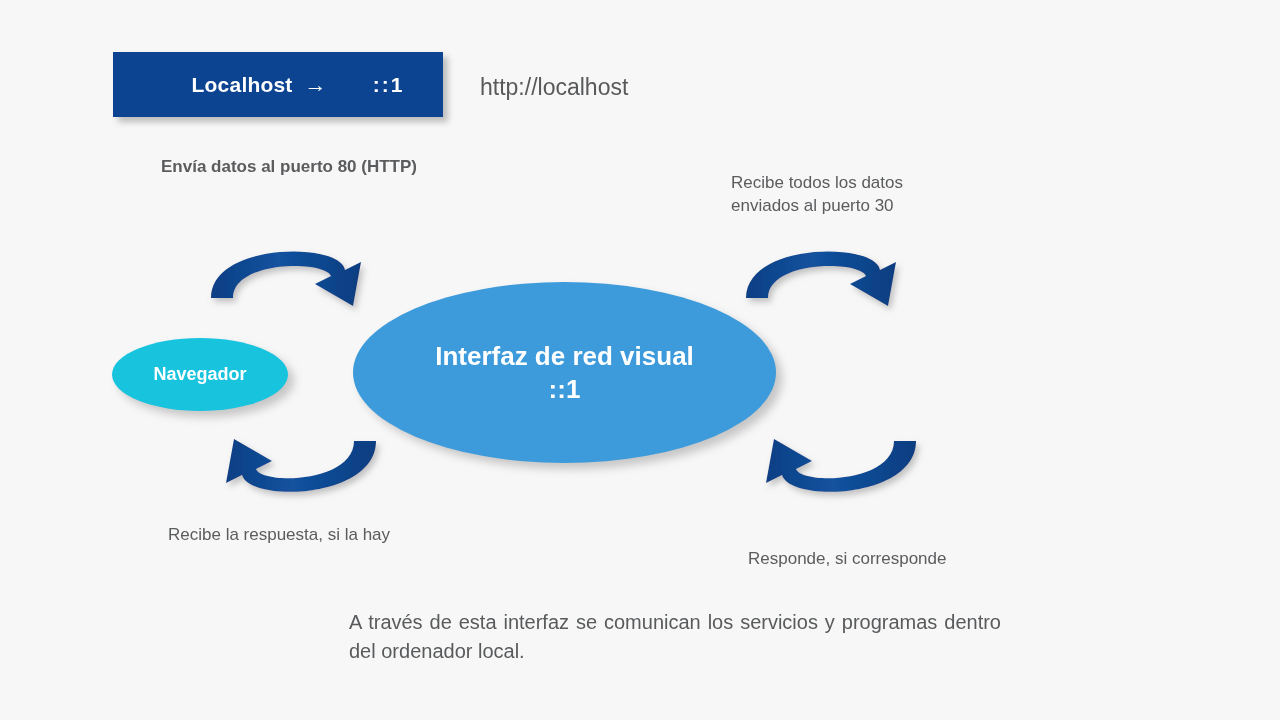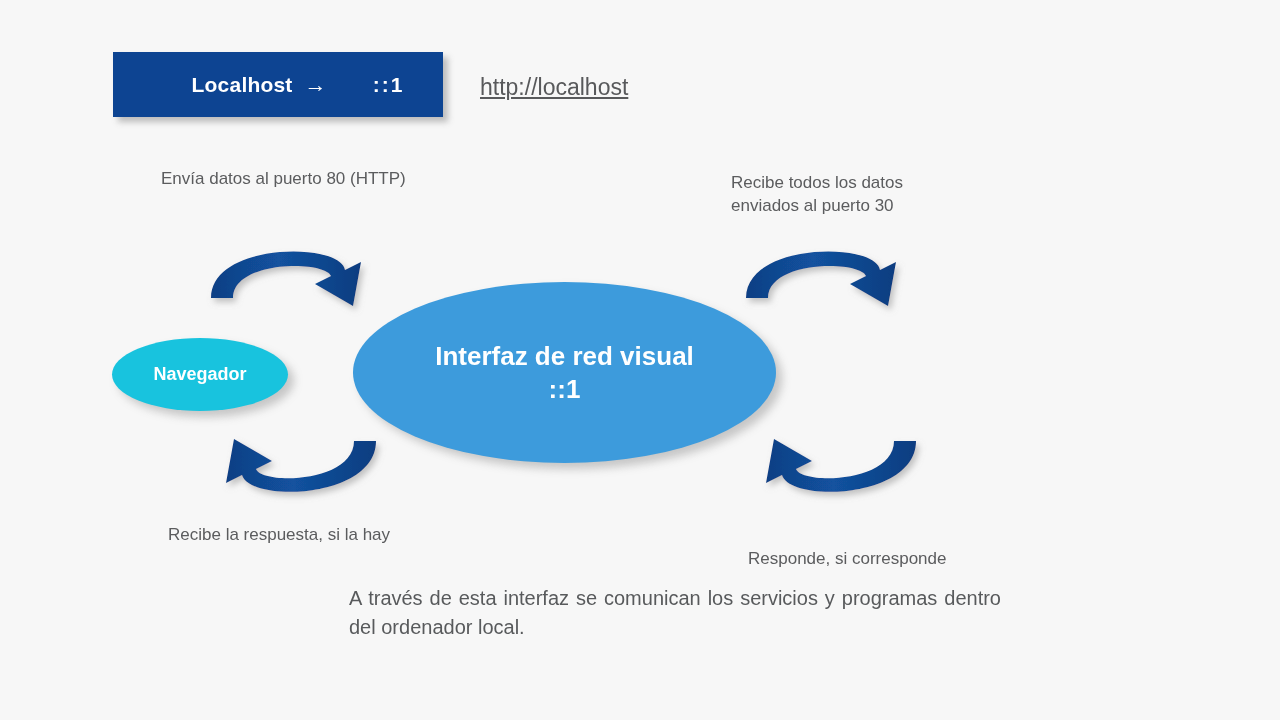--- a/index.html
+++ b/index.html
@@ -57,32 +57,31 @@
   .header-addr { letter-spacing: 2px; }
 
   .header-url {
     position: absolute;
     left: 480px;
     top: 74px;
     font-size: 23px;
     color: #58595b;
     font-weight: normal;
     white-space: nowrap;
-    text-decoration: underline;
   }
 
   
   .caption {
     position: absolute;
     font-size: 17px;
     color: #5b5c5e;
     line-height: 1.35;
     white-space: pre-line;
   }
-  .cap-top-left   { left: 161px; top: 168px; }
+  .cap-top-left   { left: 161px; top: 156px; font-weight: bold; }
   .cap-top-right  { left: 731px; top: 172px; }
   .cap-bot-left   { left: 168px; top: 524px; }
   .cap-bot-right  { left: 748px; top: 548px; }
 
   
   .ellipse {
     position: absolute;
     border-radius: 50%;
     display: flex;
     align-items: center;
@@ -131,21 +130,21 @@
   }
   .arrow-top-left  { left: 203px; top: 222px; }
   .arrow-top-right { left: 738px; top: 222px; }
   .arrow-bot-left  { left: 198px; top: 437px; }
   .arrow-bot-right { left: 738px; top: 437px; }
 
   
   .footer-text {
     position: absolute;
     left: 349px;
-    top: 584px;
+    top: 608px;
     width: 652px;
     font-size: 20px;
     line-height: 1.45;
     color: #585a5c;
     text-align: justify;
     text-justify: inter-word;
   }
 </style>
 </head>
 <body>

